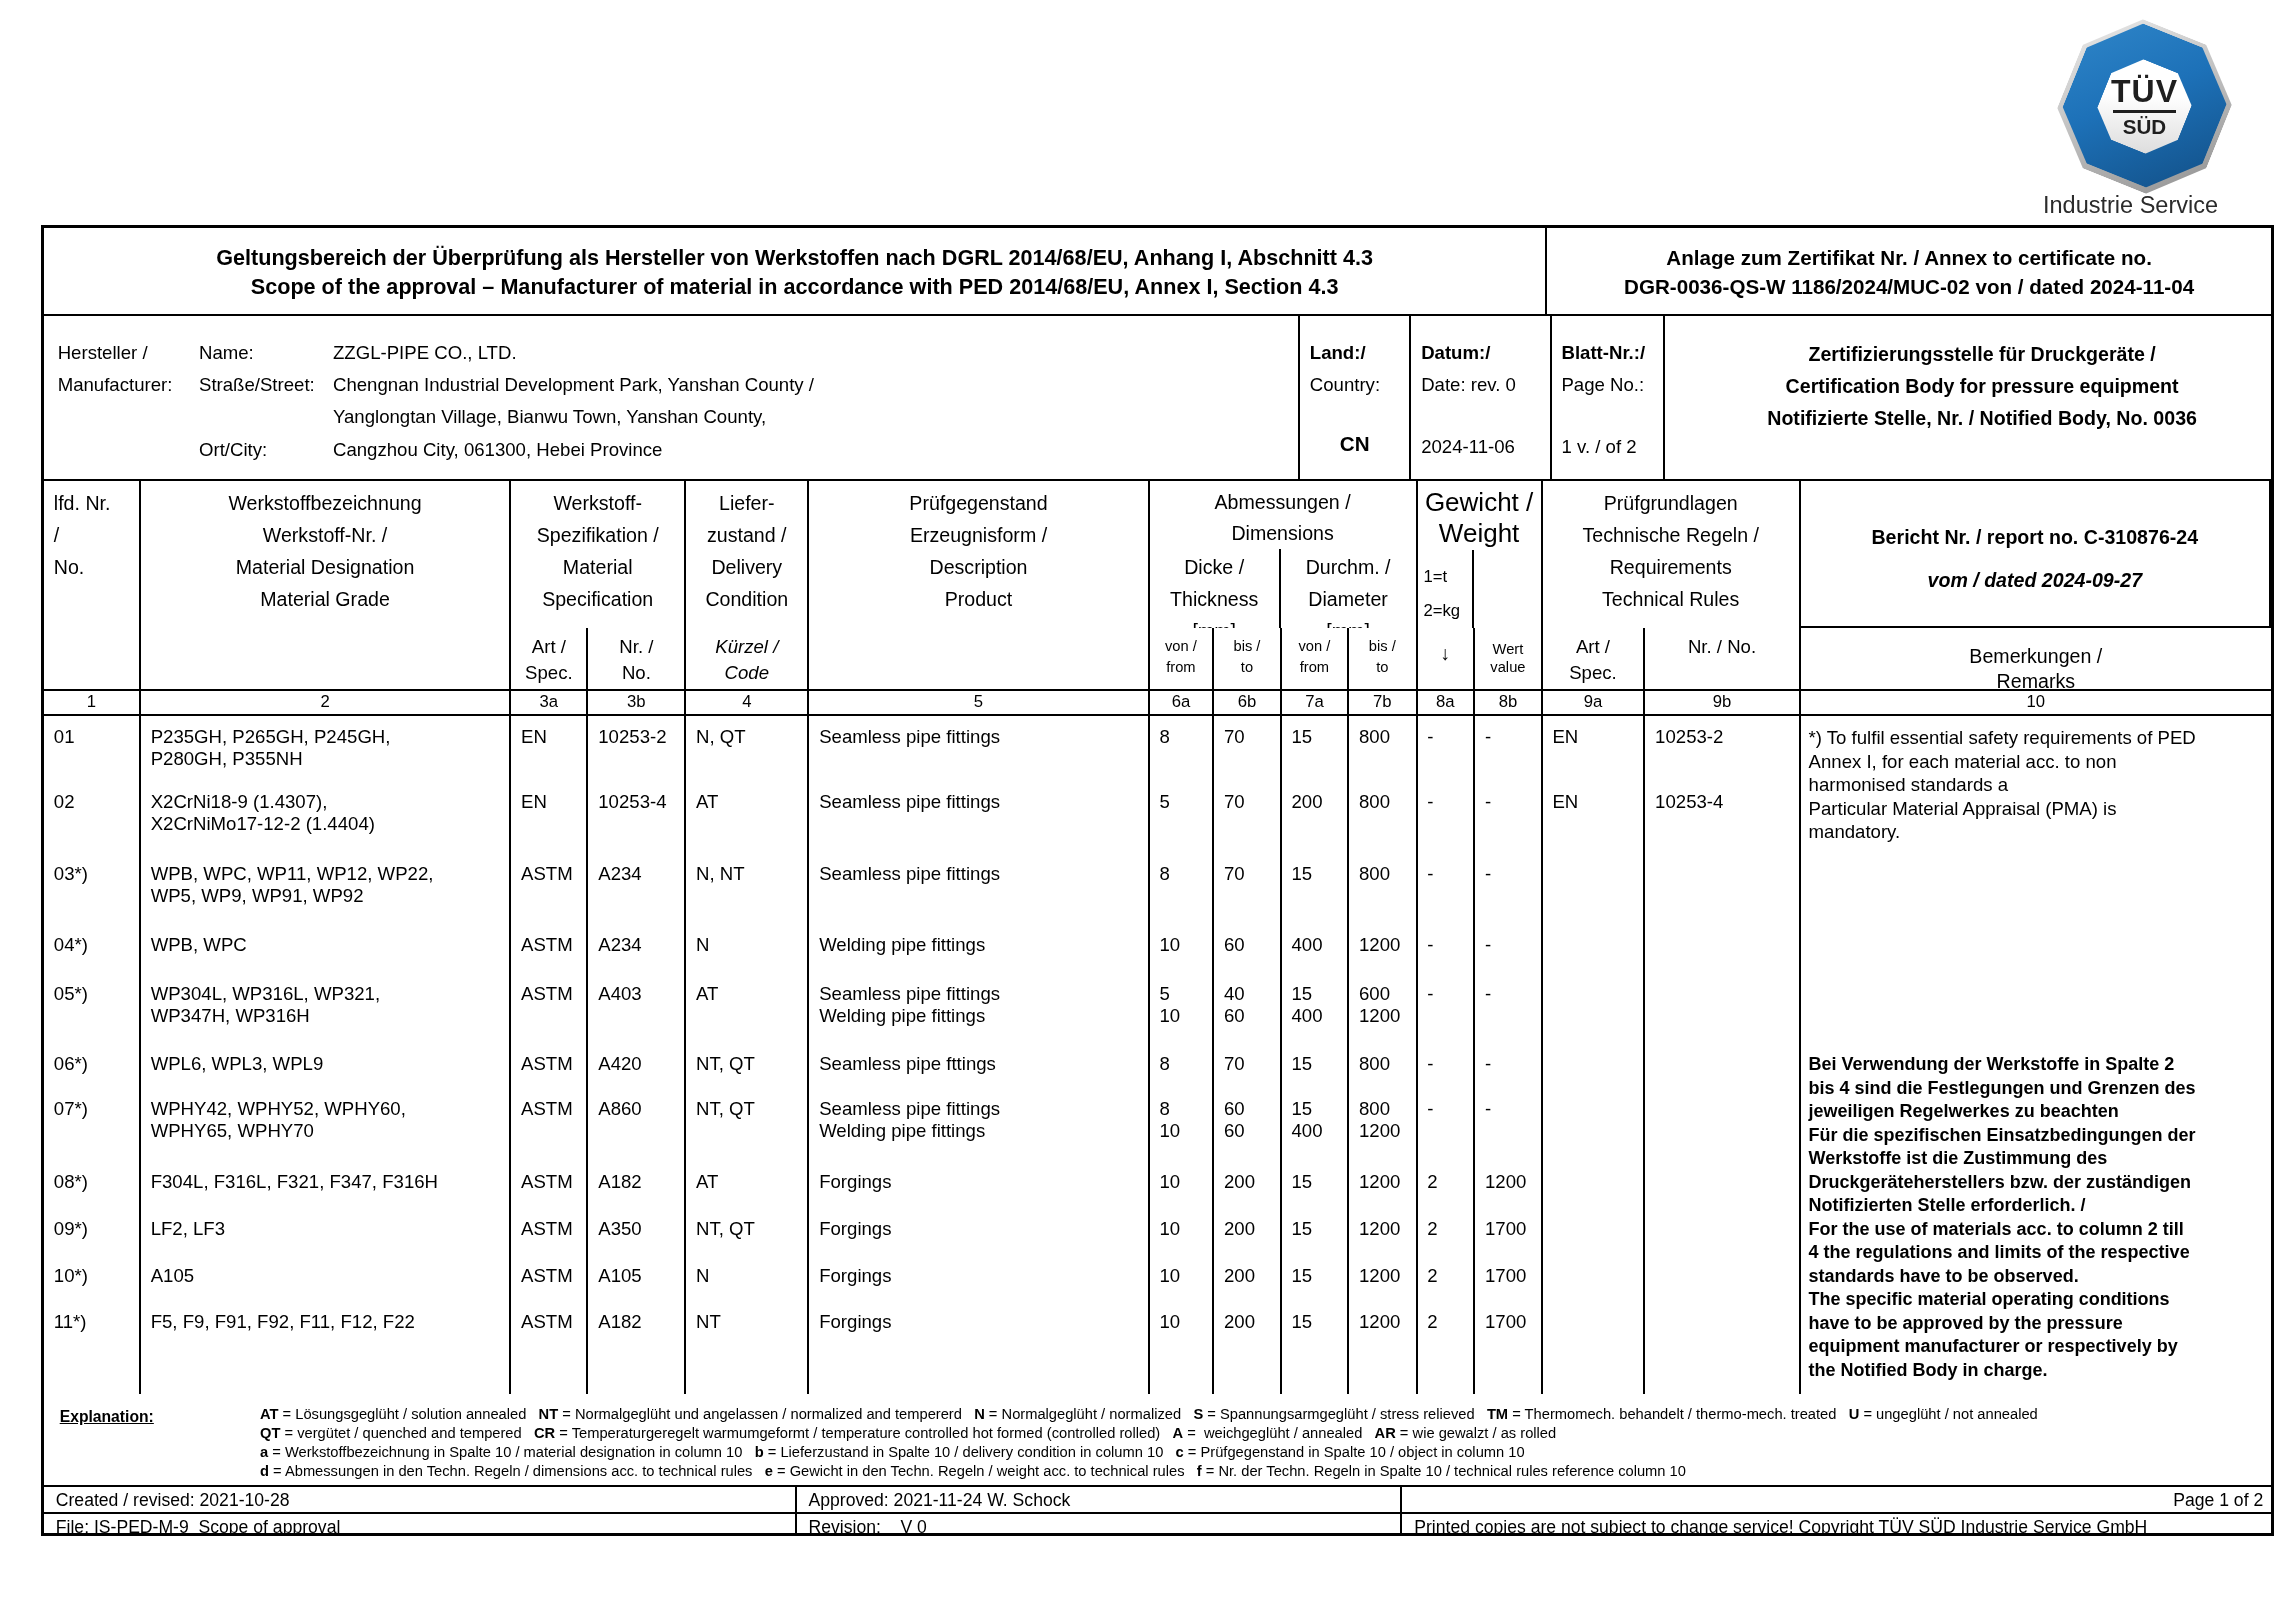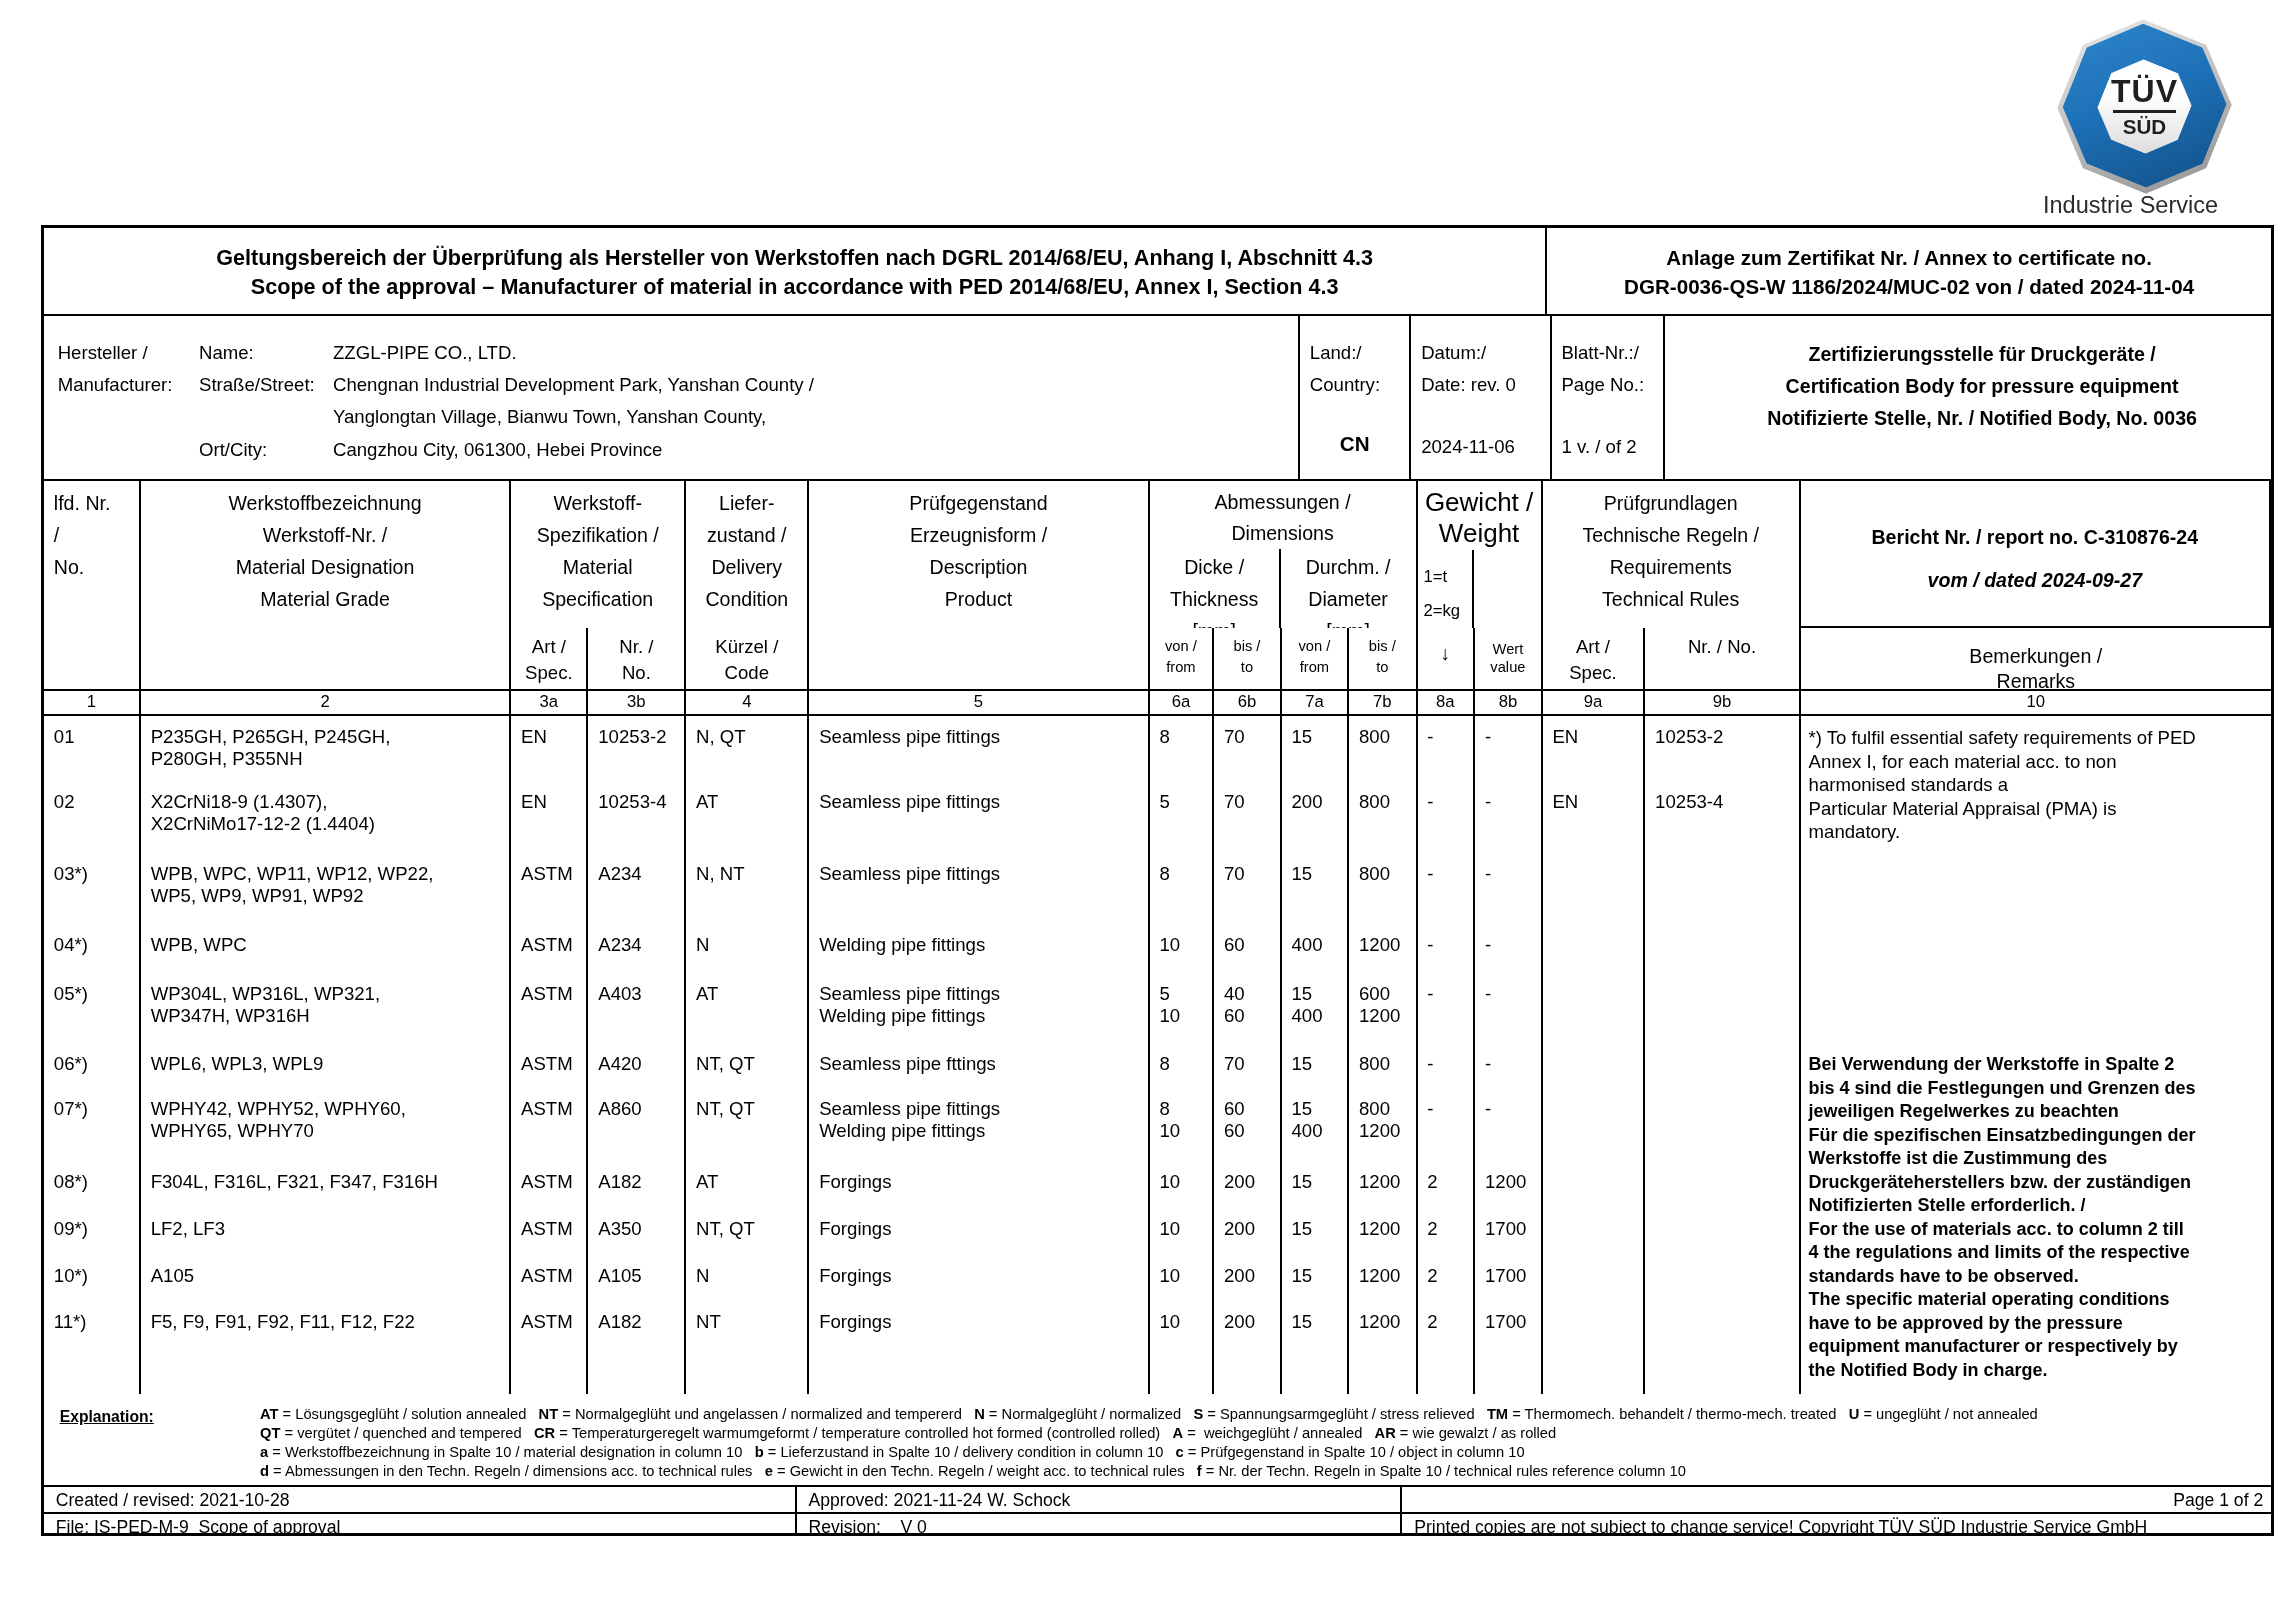--- a/index.html
+++ b/index.html
@@ -32,21 +32,21 @@
   
   .mfr-band{top:88px;height:165px;border-bottom:2px solid #000;display:flex;}
   .mcell{position:relative;box-sizing:border-box;border-right:2px solid #000;font-size:18.6px;}
   .mcell:last-child{border-right:none;}
   .m1{width:56.4%;} .m2{width:5.0%;} .m3{width:6.3%;} .m4{width:5.1%;} .m5{flex:1;margin-left:28px;}
   .mtxt{position:absolute;white-space:pre;}
   .m-role1{left:13.7px;top:25.5px;} .m-role2{left:13.7px;top:58px;}
   .m-lbl-name{left:155px;top:25.5px;} .m-val-name{left:289px;top:25.5px;}
   .m-lbl-street{left:155px;top:58px;} .m-val-street1{left:289px;top:58px;} .m-val-street2{left:289px;top:90px;}
   .m-lbl-city{left:155px;top:123px;} .m-val-city{left:289px;top:123px;}
-  .m-sub1{left:9.8px;top:25.5px;} .m-sub2{left:9.8px;top:58px;}
+  .m-sub1{left:9.8px;top:25.5px;font-weight:bold;} .m-sub2{left:9.8px;top:58px;}
   .m-big{left:0;right:0;top:116px;text-align:center;font-weight:bold;font-size:20.6px;}
   .m-date{left:9.8px;top:120px;font-size:18.6px;} 
   .m5 .certline{position:relative;text-align:center;font-weight:bold;font-size:19.6px;line-height:32px;}
   .m5{padding-top:21.6px;}
 
   
   .table-area{top:253px;height:913px;display:grid;
     grid-template-columns:4.35% 16.63% 3.47% 4.39% 5.53% 15.28% 2.90% 3.03% 3.03% 3.07% 2.59% 3.03% 4.61% 6.98% 21.11%;
     grid-template-rows:147px 61px 27.4px 678px;}
   .tc{box-sizing:border-box;border-right:2px solid #000;overflow:hidden;}
@@ -203,21 +203,21 @@
 Technical Rules</div>
       <div class="tc c10top" style="grid-column:15;grid-row:1;">
         <div class="report1">Bericht Nr. / report no. C-310876-24</div>
         <div class="report2">vom / dated 2024-09-27</div>
       </div>
 
       <div class="tc hsub" style="grid-column:3;grid-row:2;">Art /
 Spec.</div>
       <div class="tc hsub" style="grid-column:4;grid-row:2;">Nr. /
 No.</div>
-      <div class="tc hsub" style="grid-column:5;grid-row:2;">Kürzel /
+      <div class="tc hsub" style="grid-column:5;grid-row:2;font-style:italic;">Kürzel /
 Code</div>
       <div class="tc hsmall" style="grid-column:7;grid-row:2;">von /
 from</div>
       <div class="tc hsmall" style="grid-column:8;grid-row:2;">bis /
 to</div>
       <div class="tc hsmall" style="grid-column:9;grid-row:2;">von /
 from</div>
       <div class="tc hsmall" style="grid-column:10;grid-row:2;">bis /
 to</div>
       <div class="tc arrow" style="grid-column:11;grid-row:2;">↓</div>

